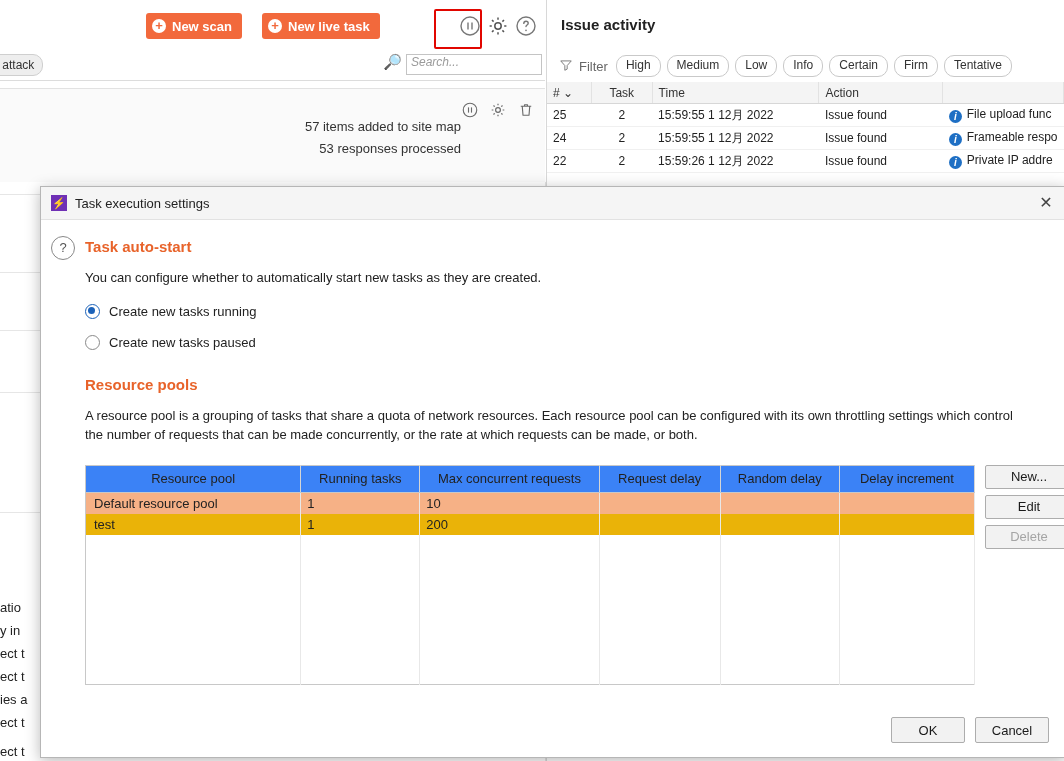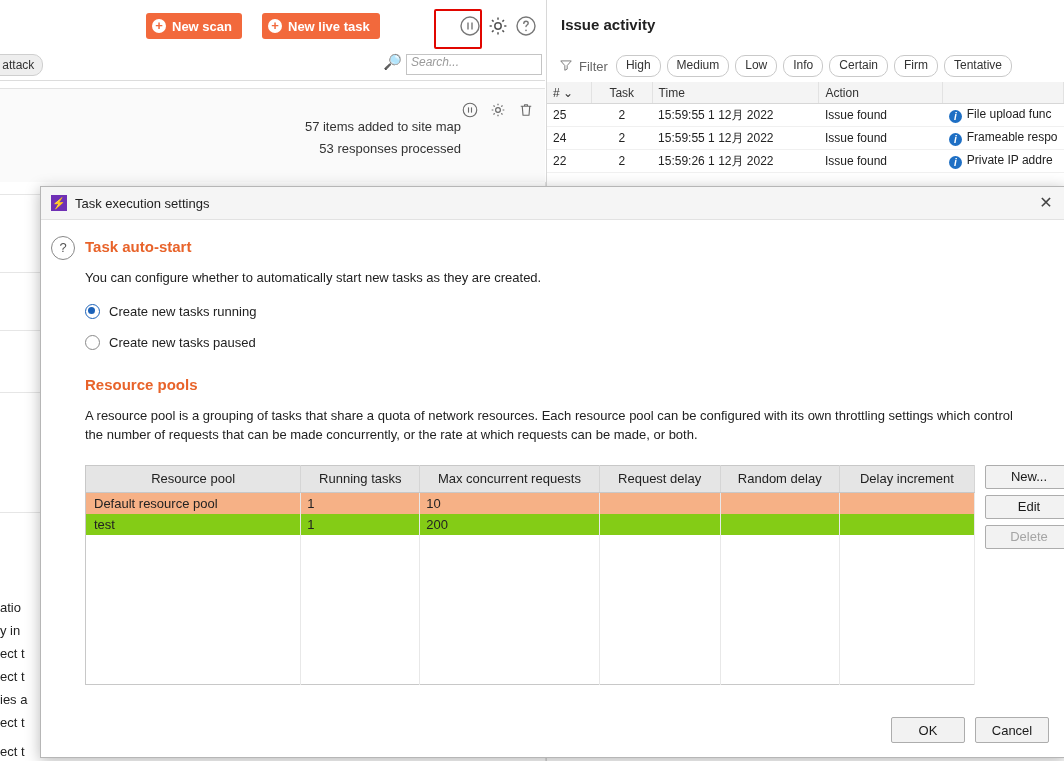--- a/index.html
+++ b/index.html
@@ -345,35 +345,35 @@
     margin-top: 20px;
   }
   .pool-table {
     width: 890px;
     border-collapse: collapse;
     border: 1px solid #c8c8c8;
     font-size: 13px;
     table-layout: fixed;
   }
   .pool-table th {
-    background: #e5e5e5;
+    background: #3b82f6;
     border-right: 1px solid #d5d5d5;
     border-bottom: 1px solid #c8c8c8;
     font-weight: normal;
     height: 24px;
     color: #222;
   }
   .pool-table td {
     border-right: 1px solid #e8e8e8;
     height: 21px;
     padding: 0 6px;
     color: #222;
   }
   .pool-table tr.selected td { background: #f6b186; }
-  .pool-table tr.alt td { background: #84cc16; }
+  .pool-table tr.alt td { background: #eab308; }
   .pool-table tbody tr td:first-child { padding-left: 8px; }
   .pool-filler { height: 150px; }
   .pool-filler td { border-right: 1px solid #e8e8e8; background: #fff; }
 
   .pool-buttons {
     position: absolute;
     left: 900px;
     top: 0;
     width: 88px;
     display: flex;

